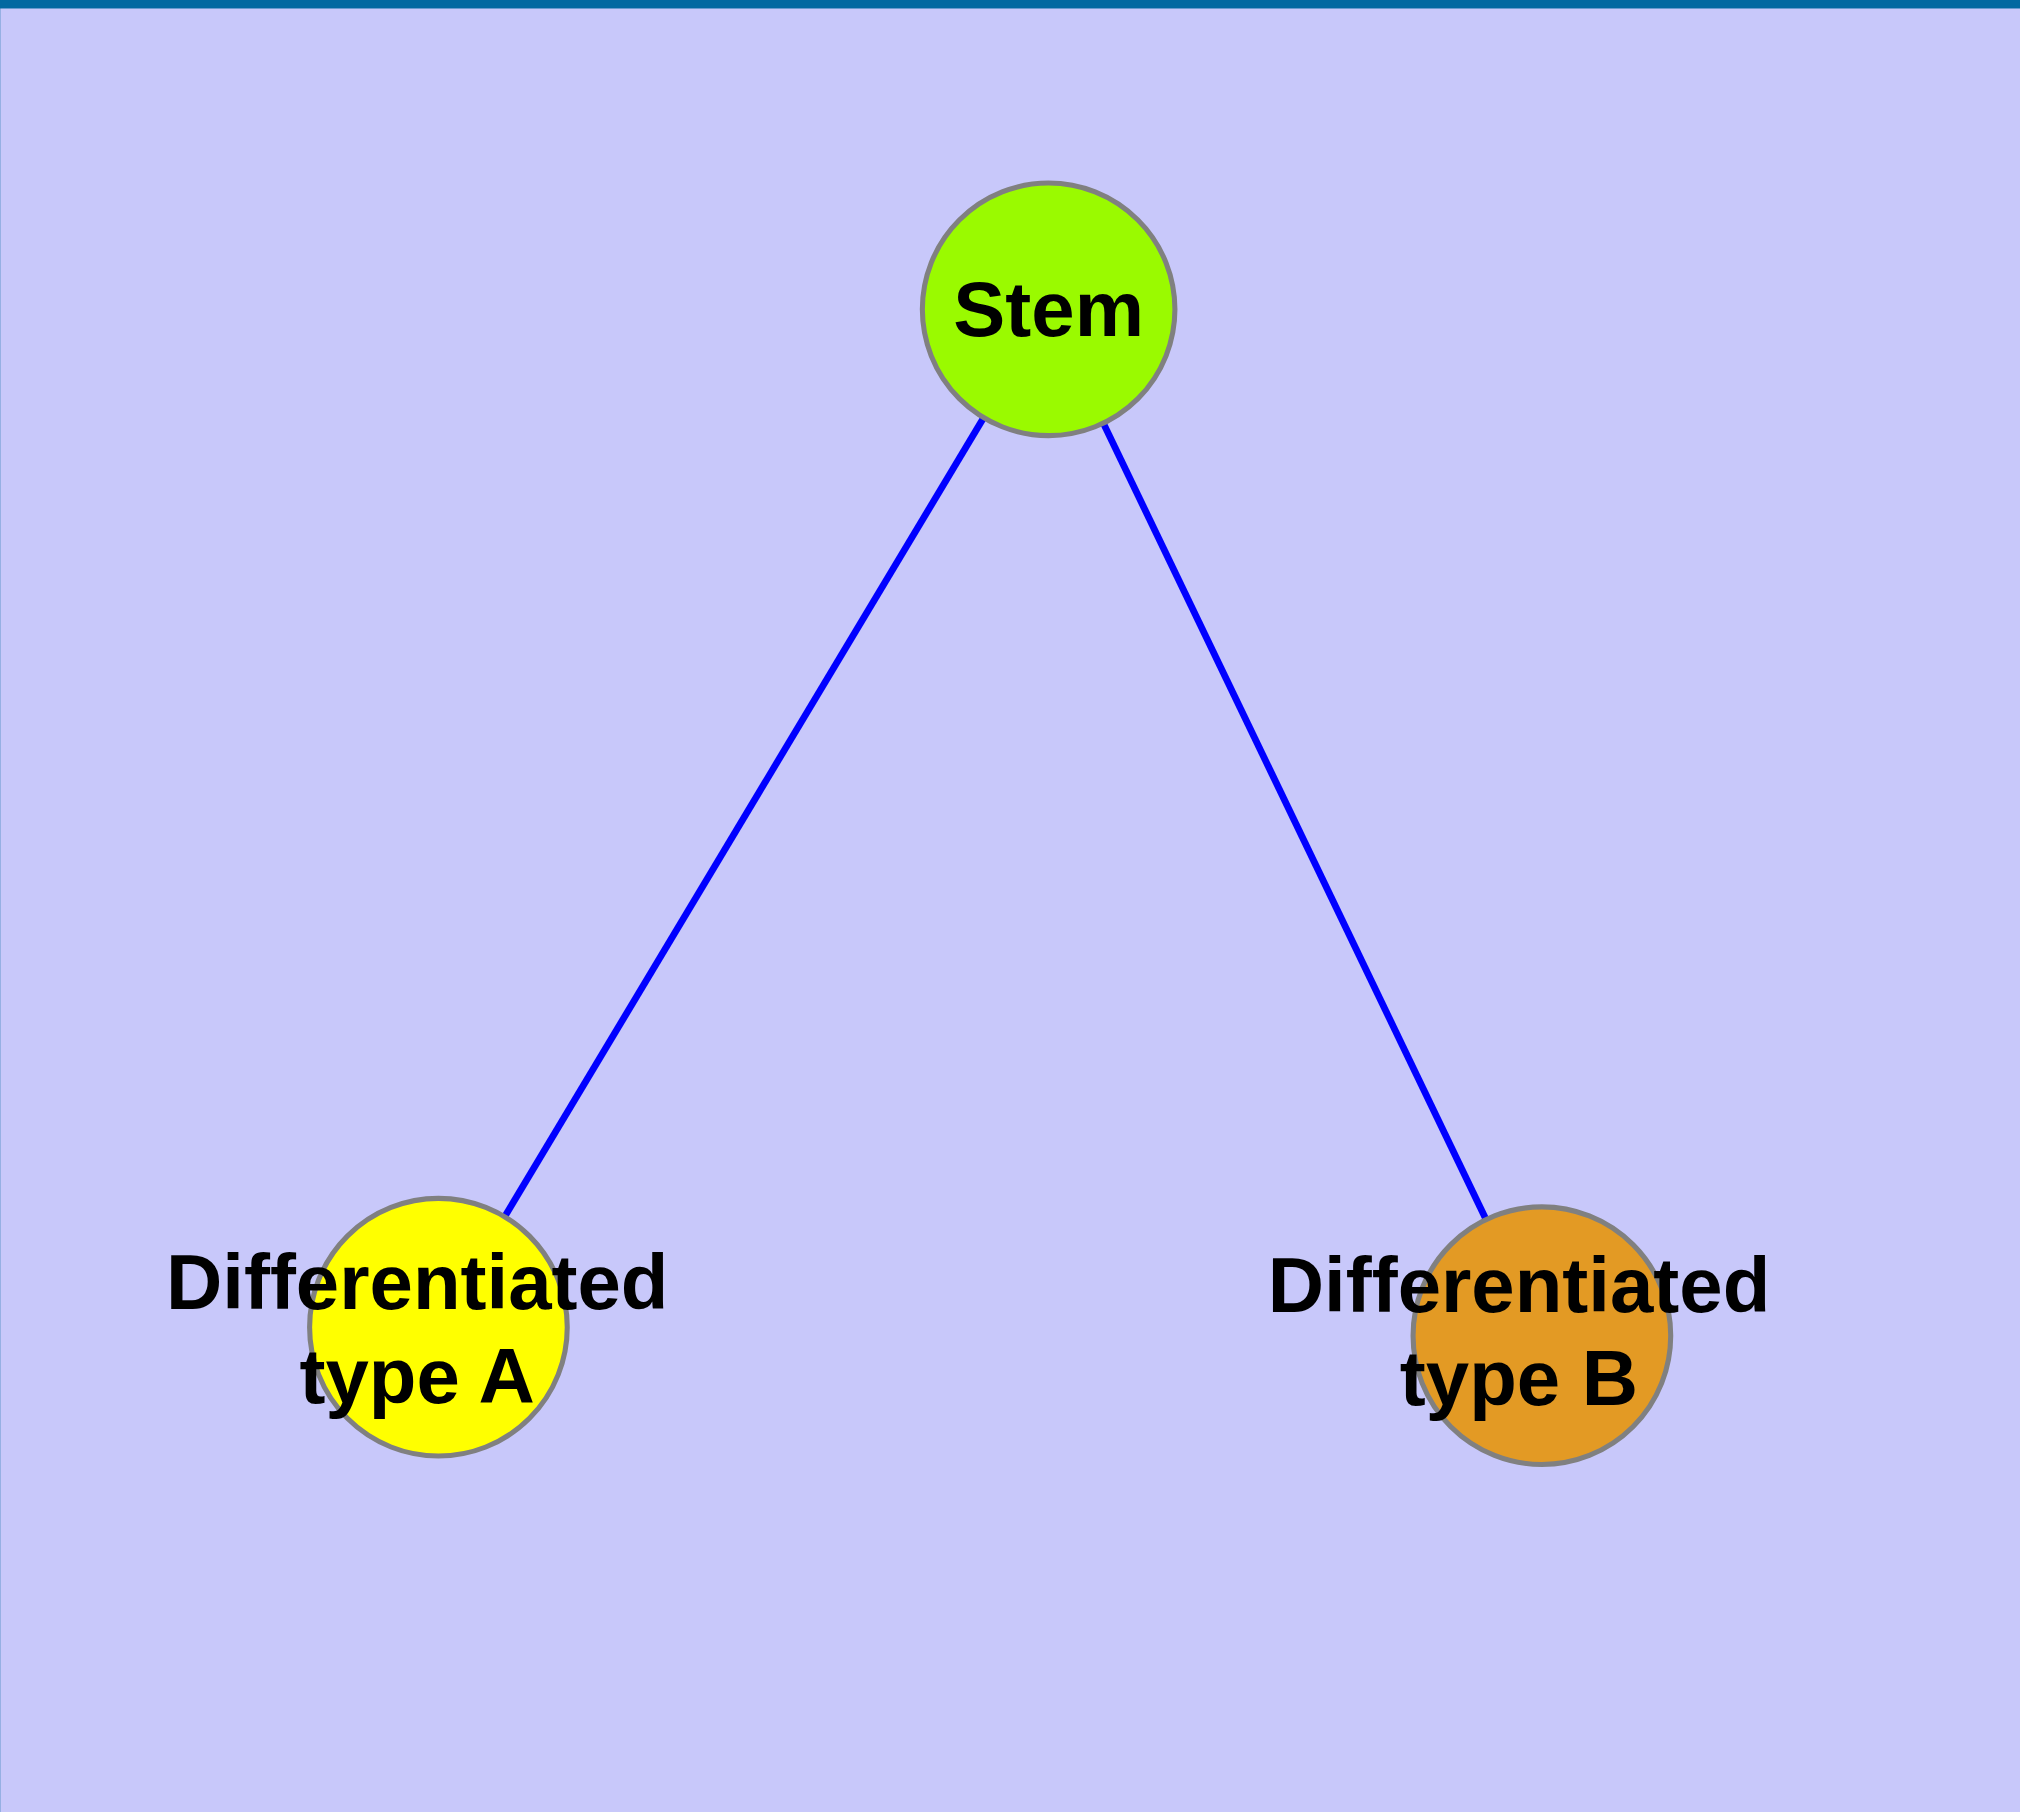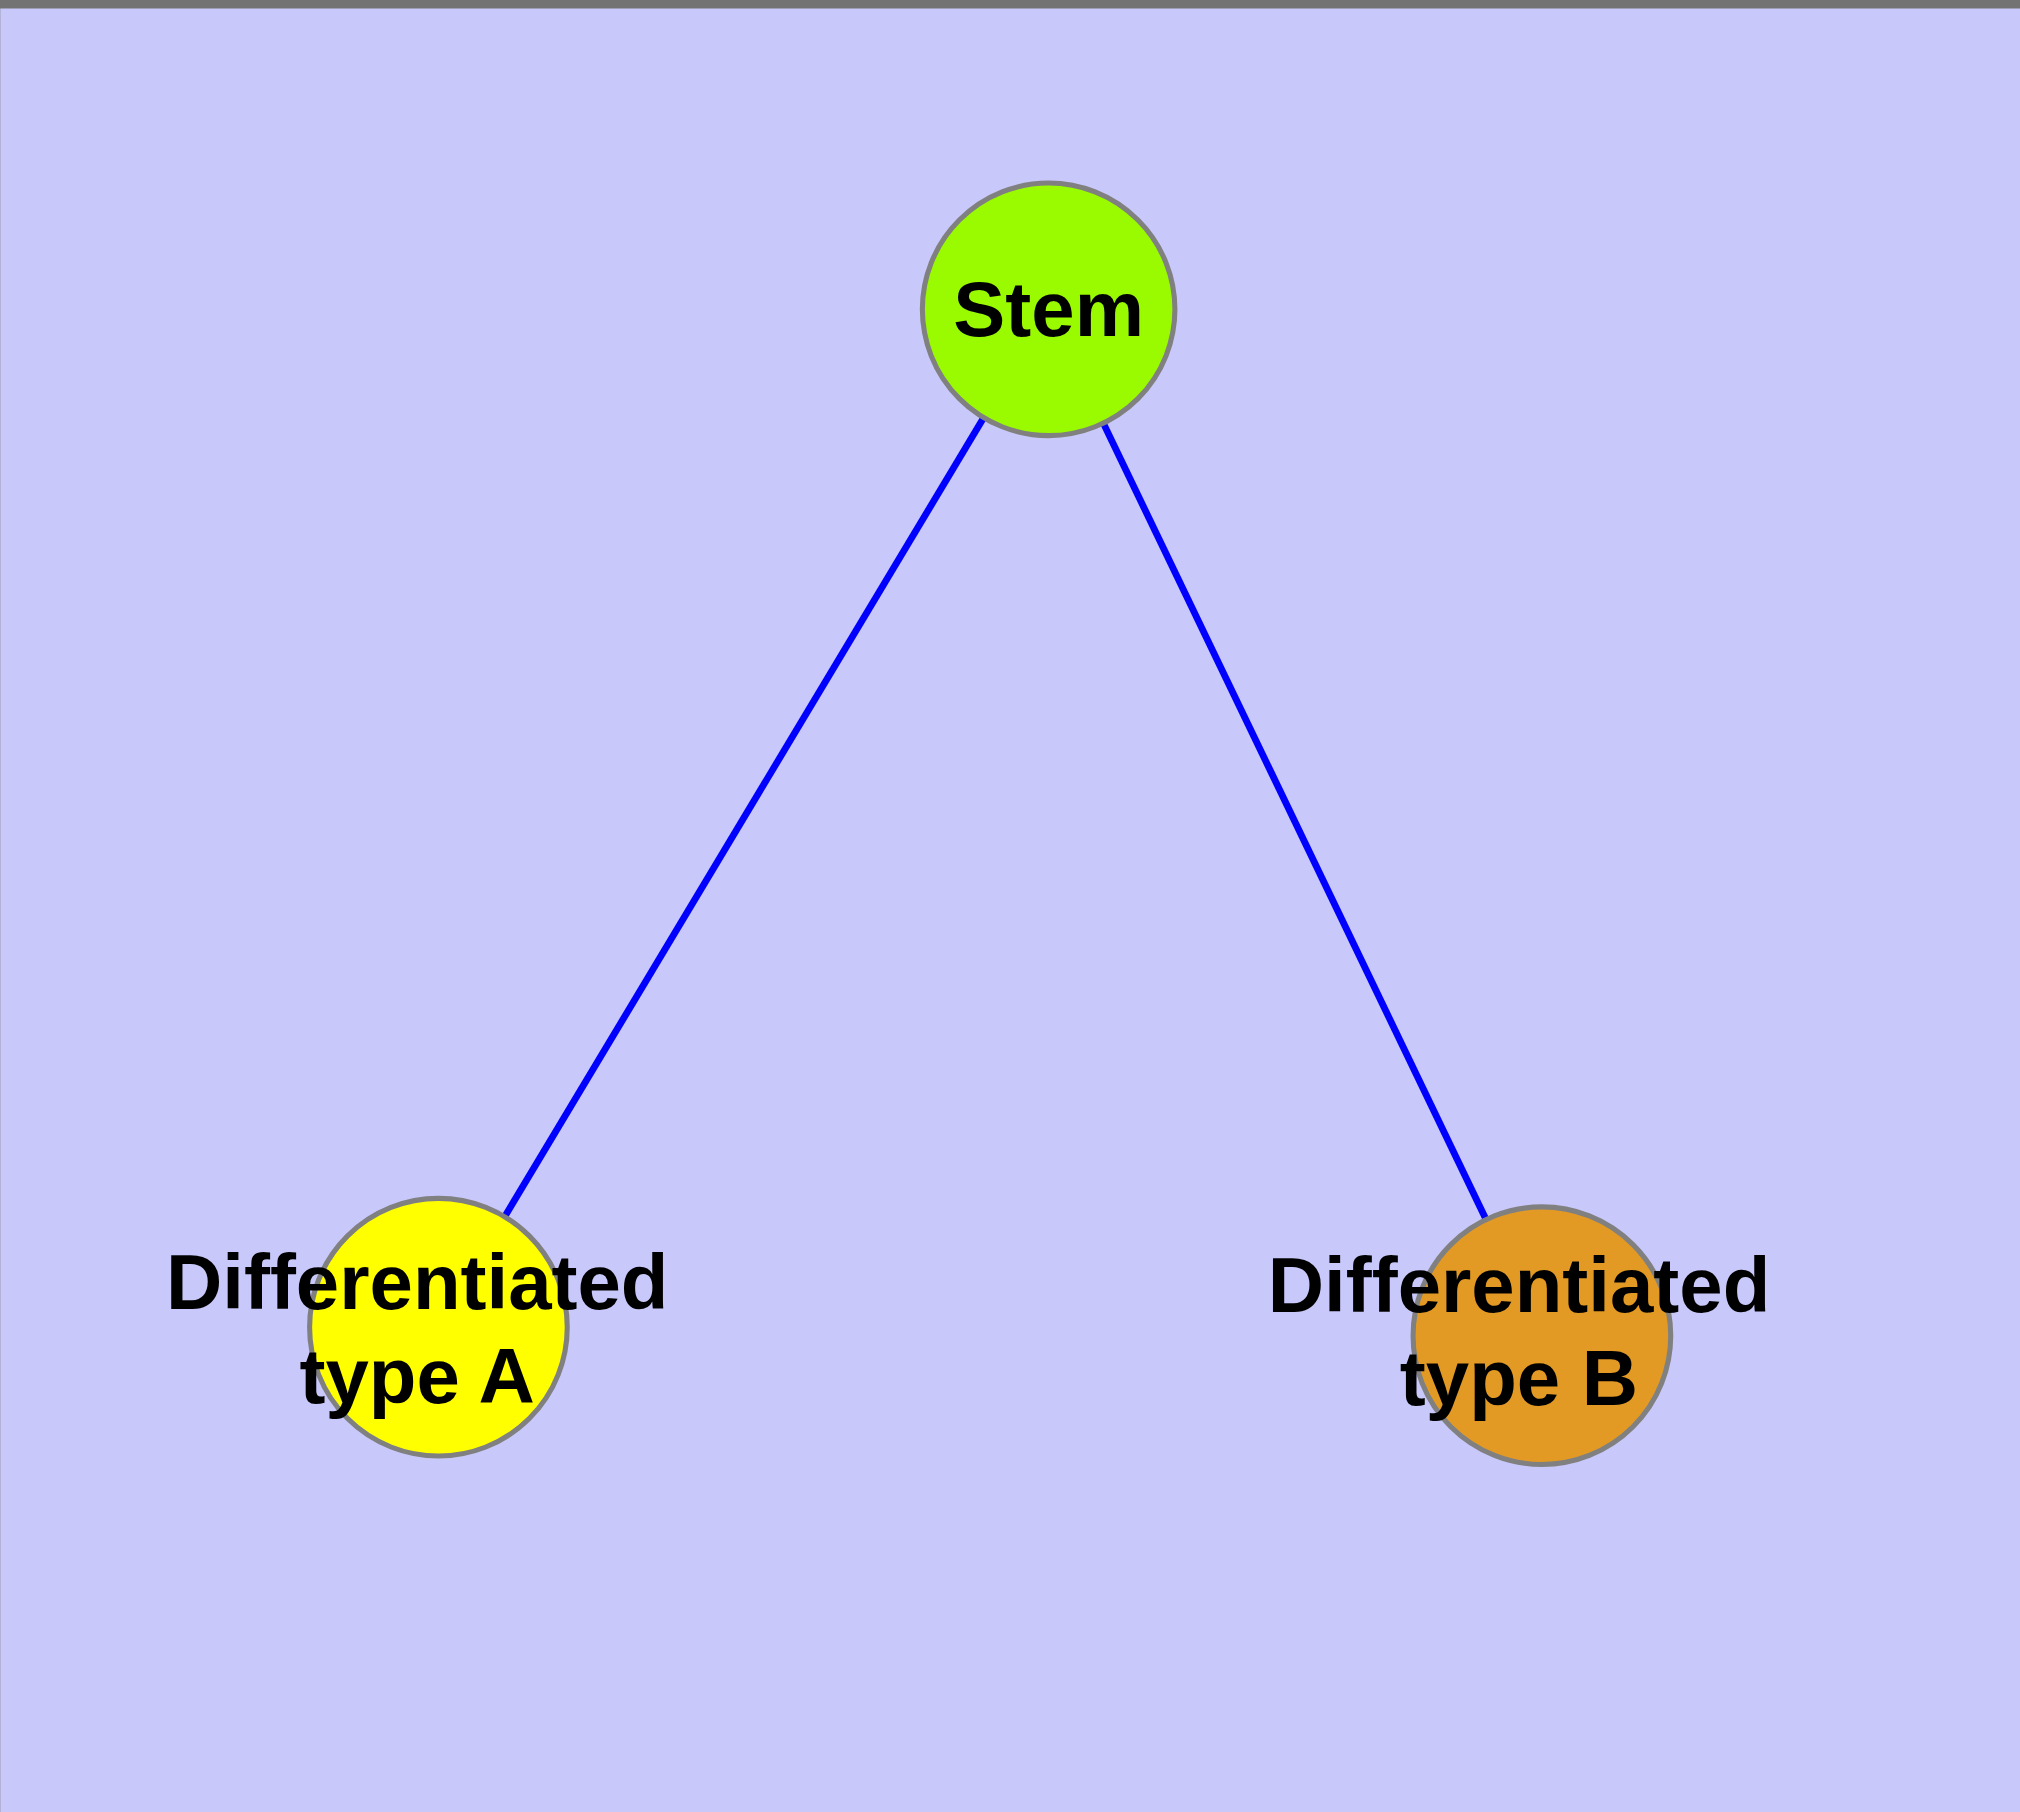--- a/index.html
+++ b/index.html
@@ -30,21 +30,21 @@
   }
   .node-label-inner {
     font-family: "Liberation Sans", sans-serif;
     font-weight: bold;
     fill: #000000;
   }
 </style>
 </head>
 <body>
 
-<div id="canvas" style="background: #737373;">
+<div id="canvas" style="background: #0369a1;">
   <svg id="graph-svg" viewBox="0 0 2384 2138">
 
     <rect id="bg-rect" x="0" y="10" width="2384" height="2128" fill="#c8c8fa"></rect>
 
     <g>
       <line id="edge-0" x1="1237" y1="365" x2="517" y2="1566" stroke="#0000ff" stroke-width="8" stroke-linecap="butt"></line>
       <line id="edge-1" x1="1237" y1="365" x2="1819" y2="1576" stroke="#0000ff" stroke-width="8" stroke-linecap="butt"></line>
     </g>
 
     <g>

